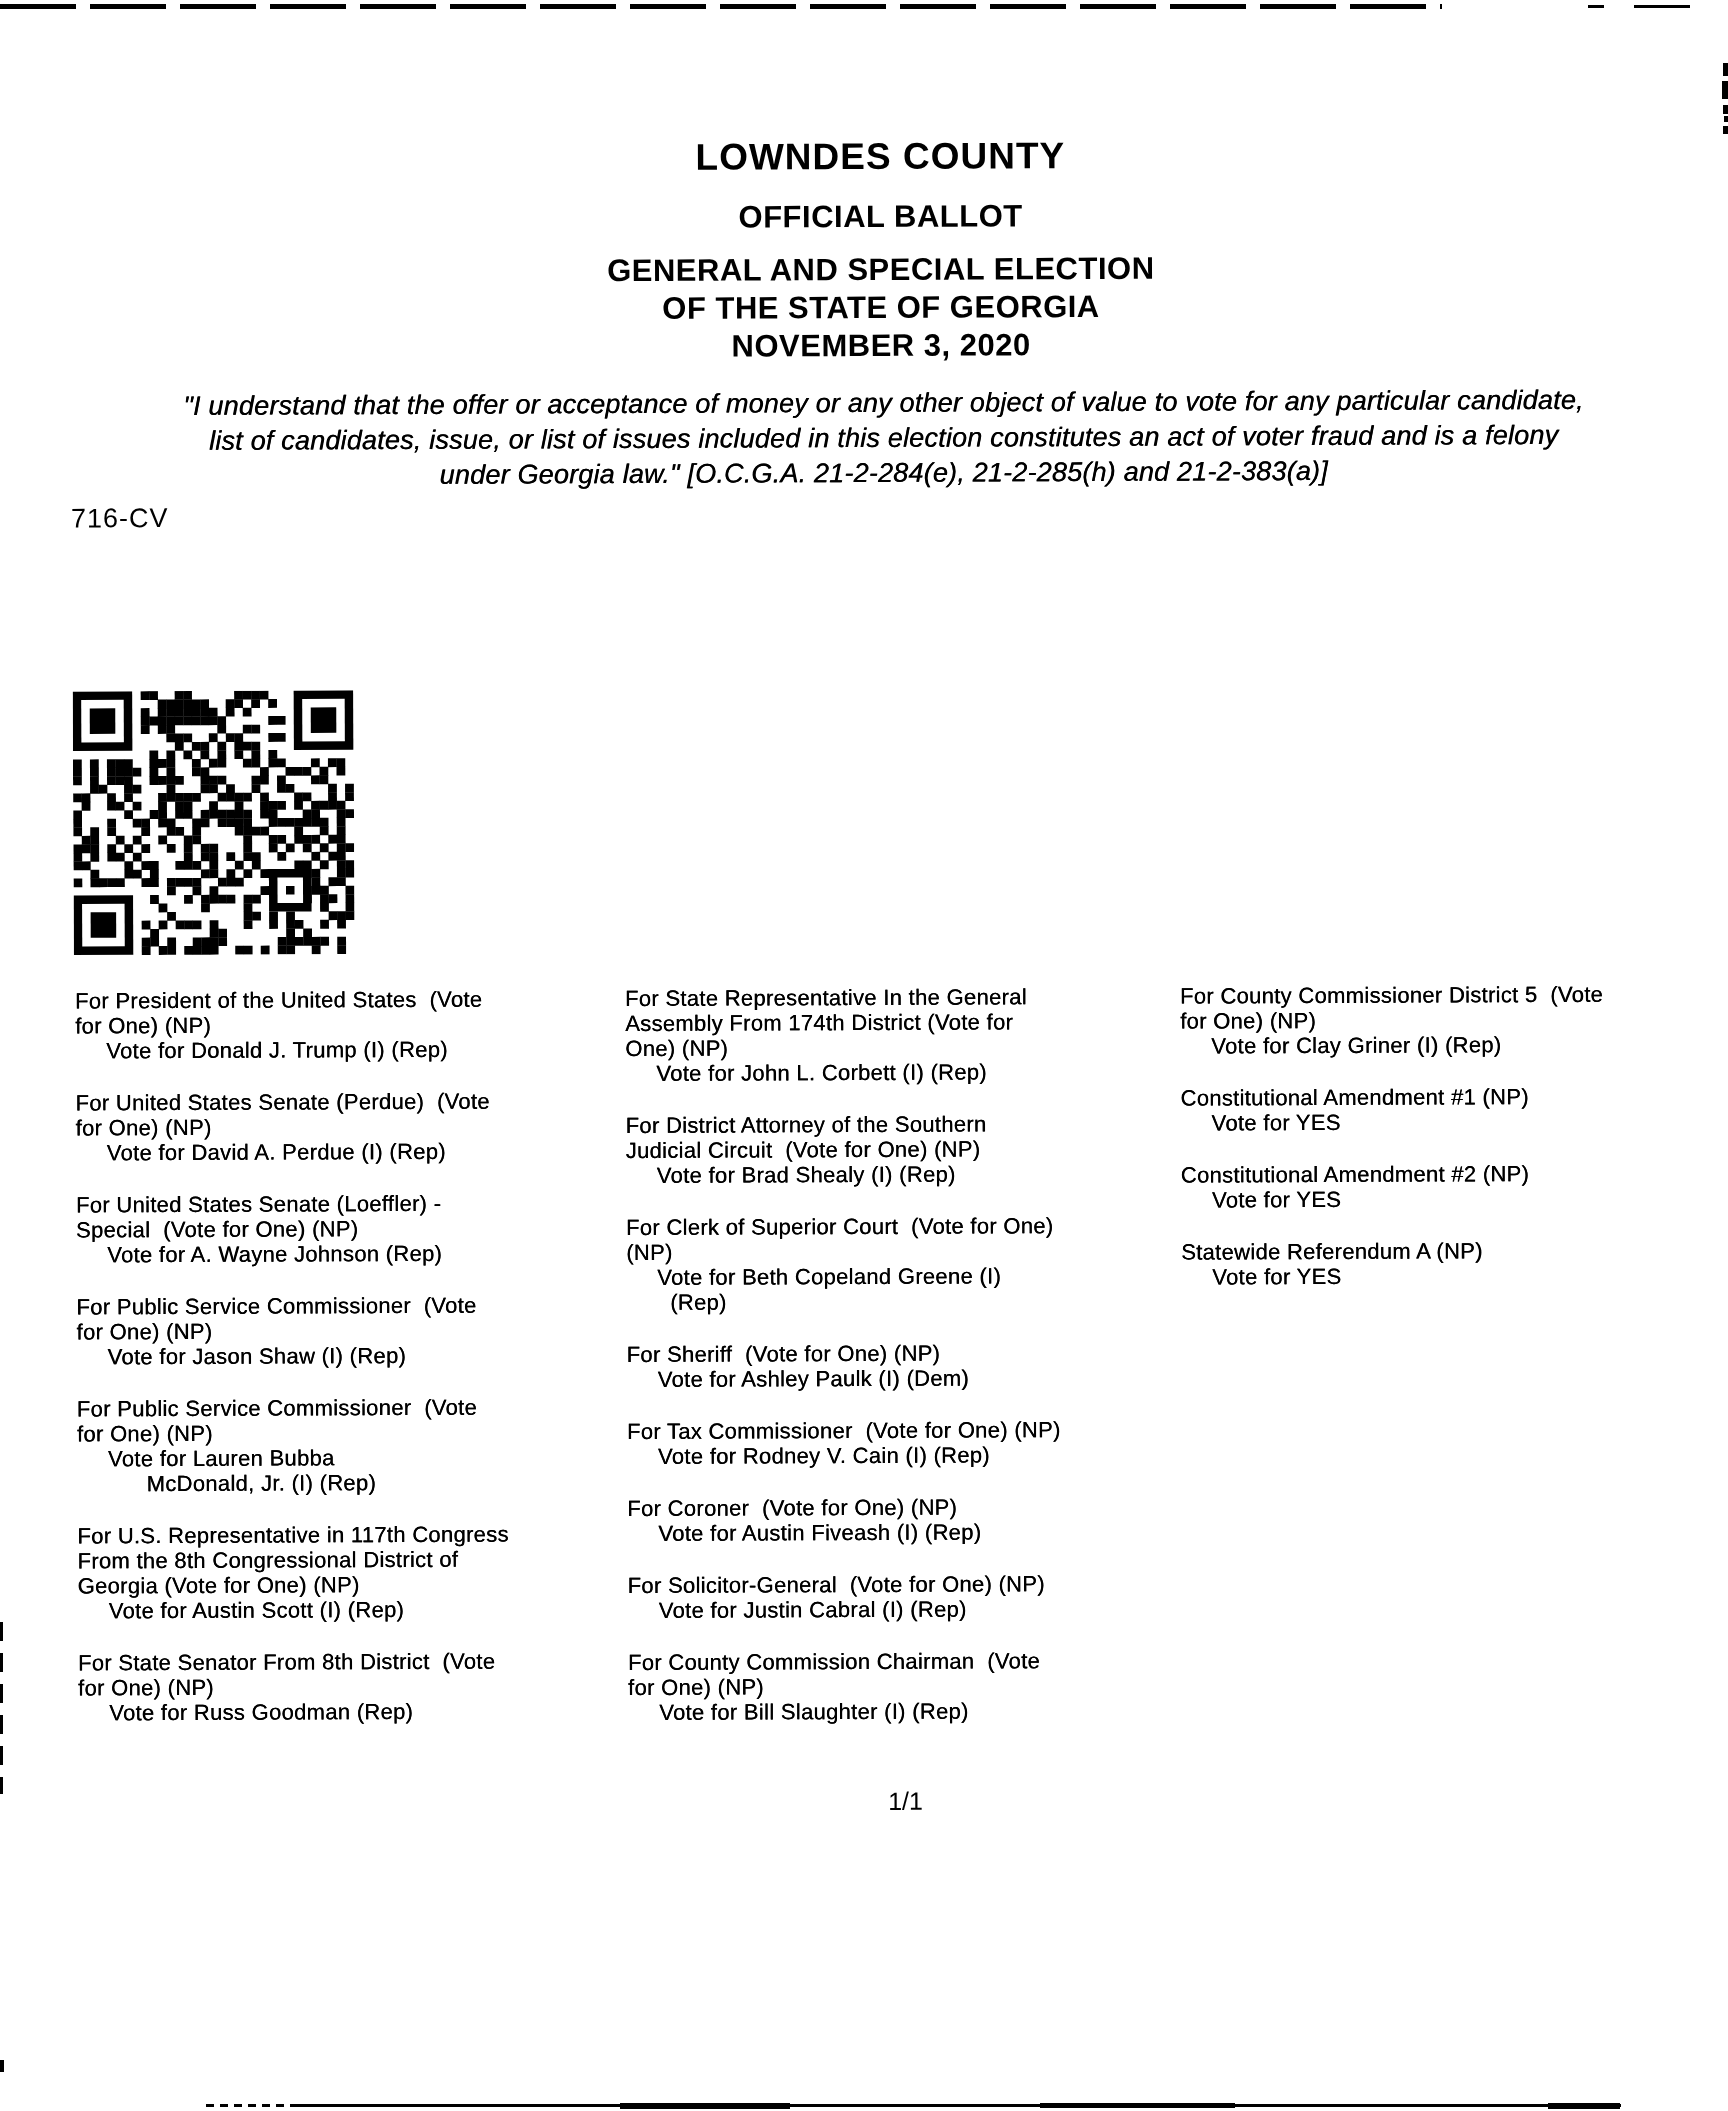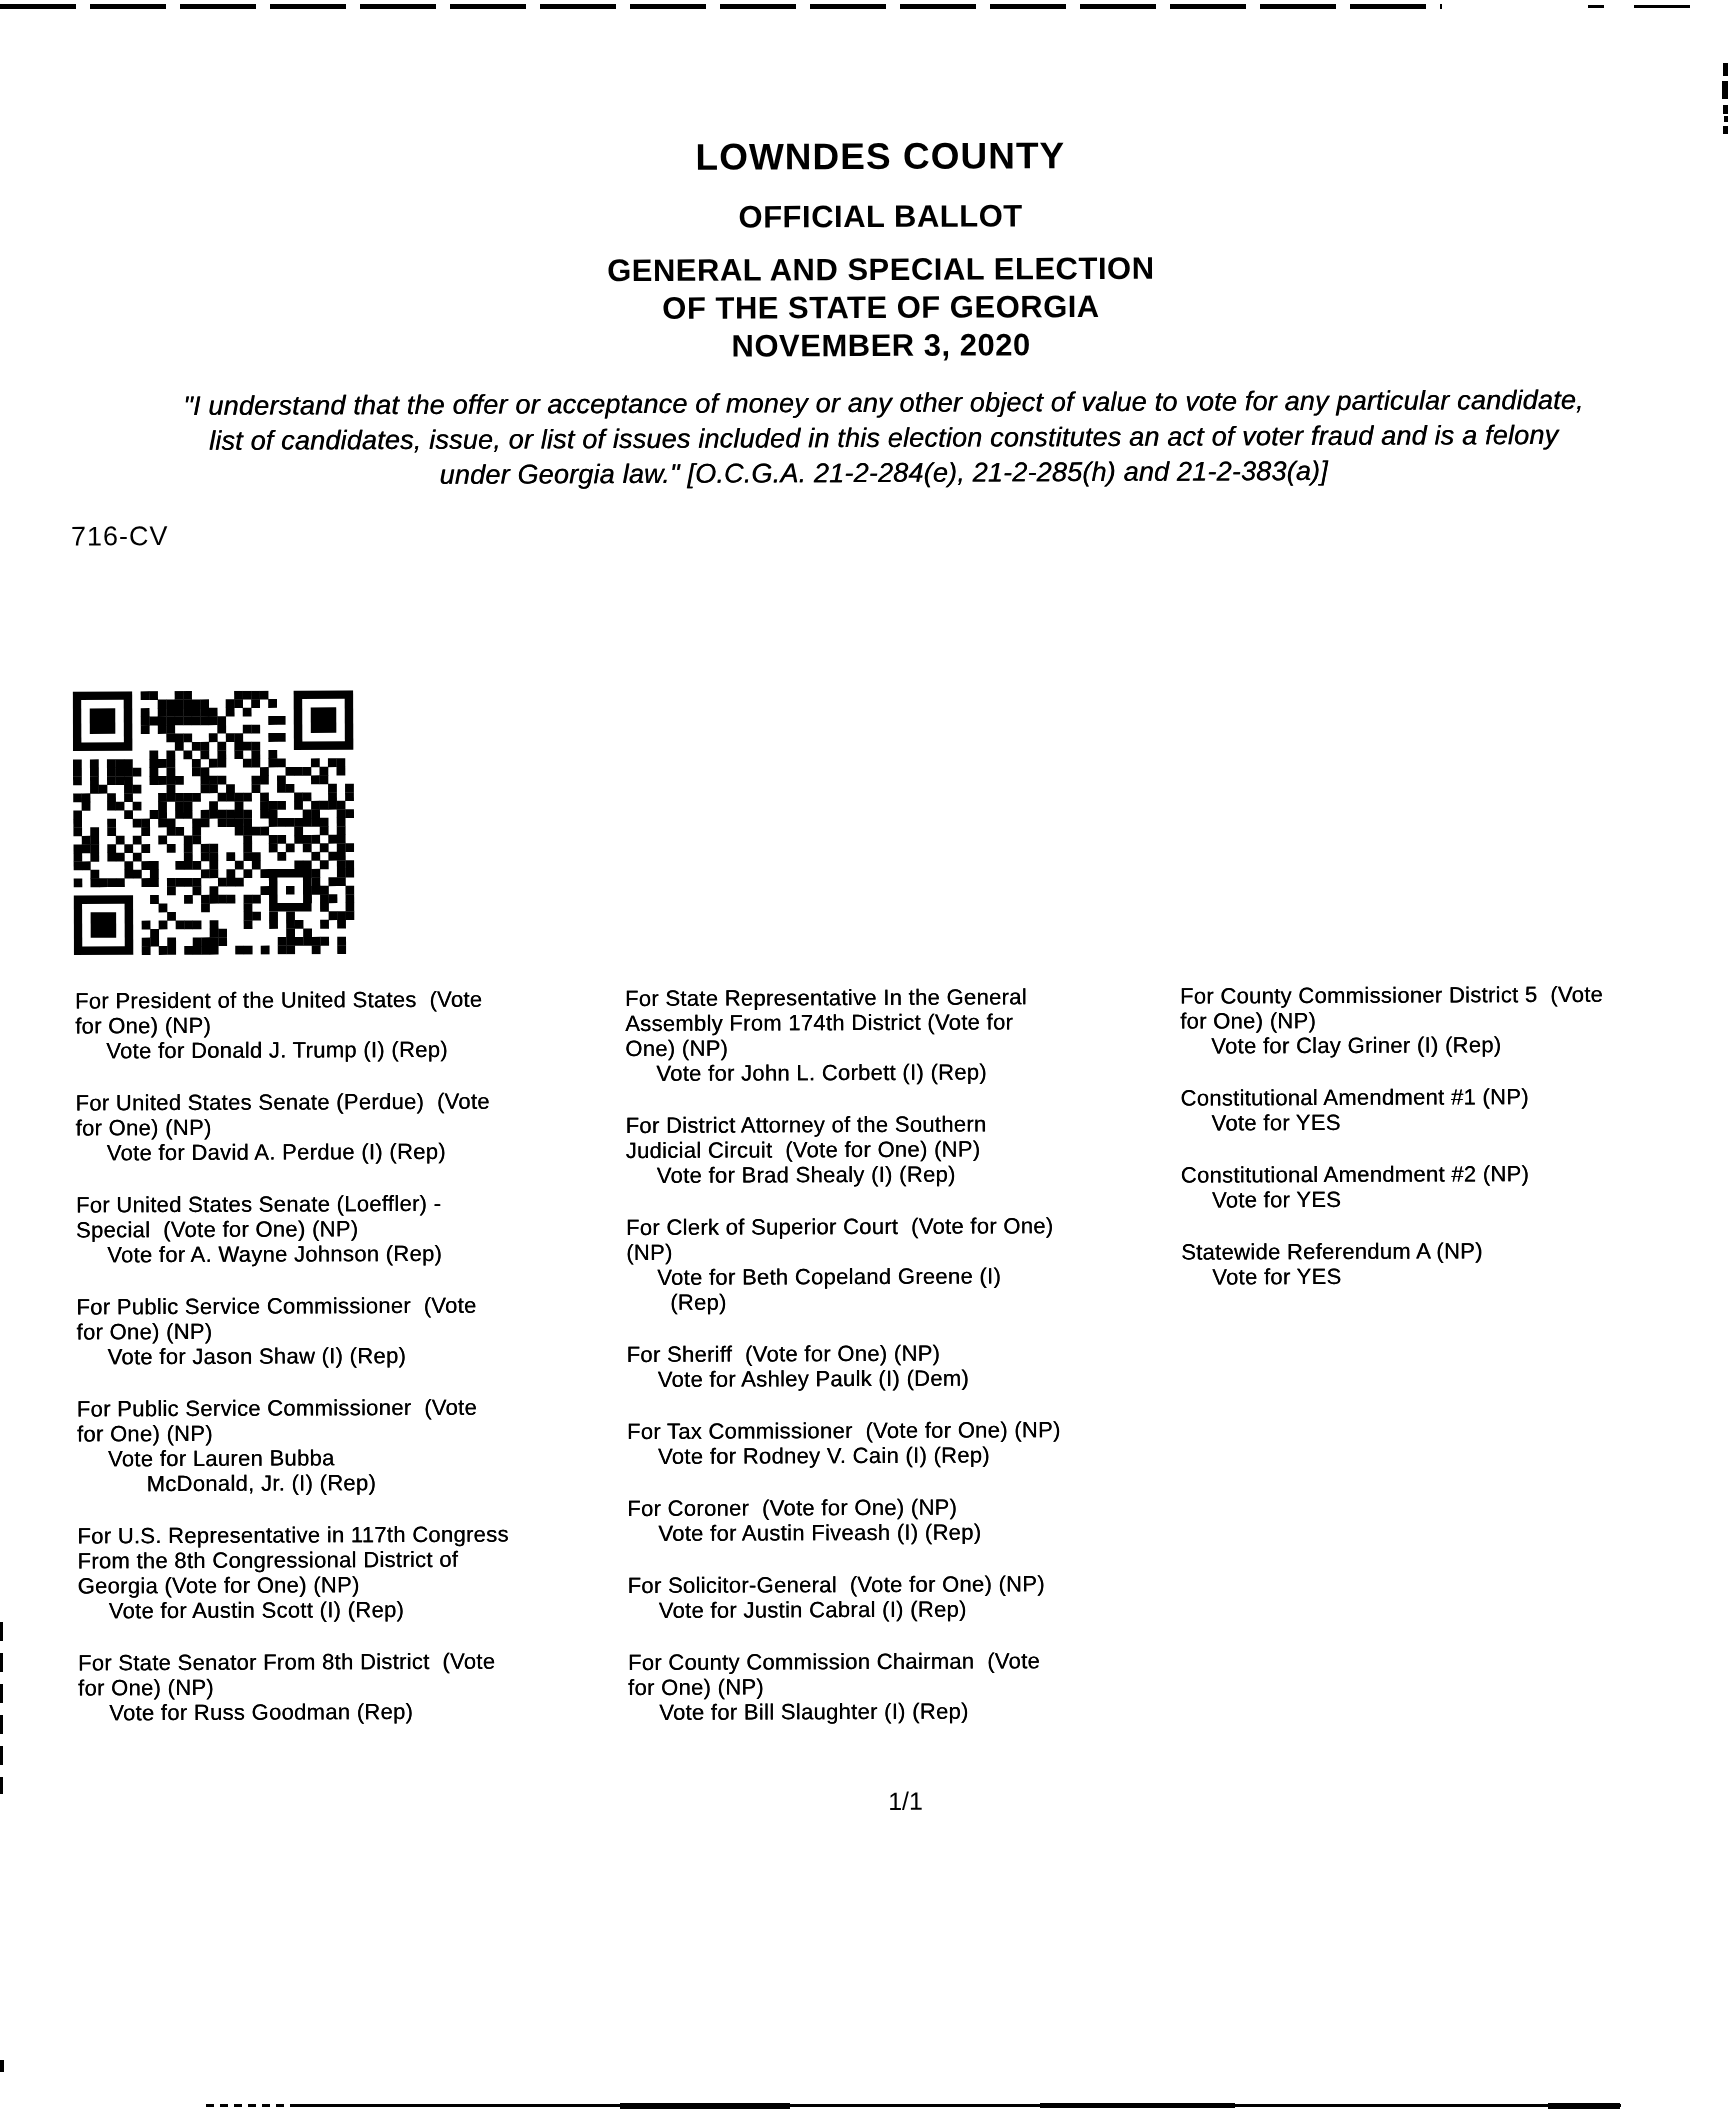--- a/index.html
+++ b/index.html
@@ -14,21 +14,21 @@
          transform:translateX(20px);letter-spacing:.5px;white-space:nowrap}
   .county{top:136px;font-size:37px;letter-spacing:1px}
   .official{top:199px;font-size:31px}
   .gen1{top:252px;font-size:31px}
   .gen2{top:290px;font-size:31px}
   .gen3{top:328px;font-size:31px}
   .disclaimer{position:absolute;top:386px;left:0;width:100%;text-align:center;
               font-style:italic;font-size:27px;line-height:35px;letter-spacing:.2px;
               transform:translateX(22px);text-shadow:.4px 0 0 #000}
   .disclaimer div{white-space:nowrap}
-  .code{position:absolute;left:73px;top:518px;font-size:27px;letter-spacing:1px}
+  .code{position:absolute;left:73px;top:500px;font-size:27px;letter-spacing:1px}
   .qr{position:absolute;left:74px;top:688px}
   .col{position:absolute;top:985px;font-size:22px;line-height:25px;letter-spacing:.3px;
        white-space:pre-wrap;text-shadow:.3px 0 0 #000}
   .col-0{left:75px;width:540px}
   .col-1{left:625px;width:540px}
   .col-2{left:1180px;width:560px}
   .race{margin-bottom:27px}
   .race-selection{padding-left:31px}
   .pagenum{position:absolute;top:1787px;left:0;width:100%;text-align:center;
            font-size:25px;transform:translateX(38px)}

